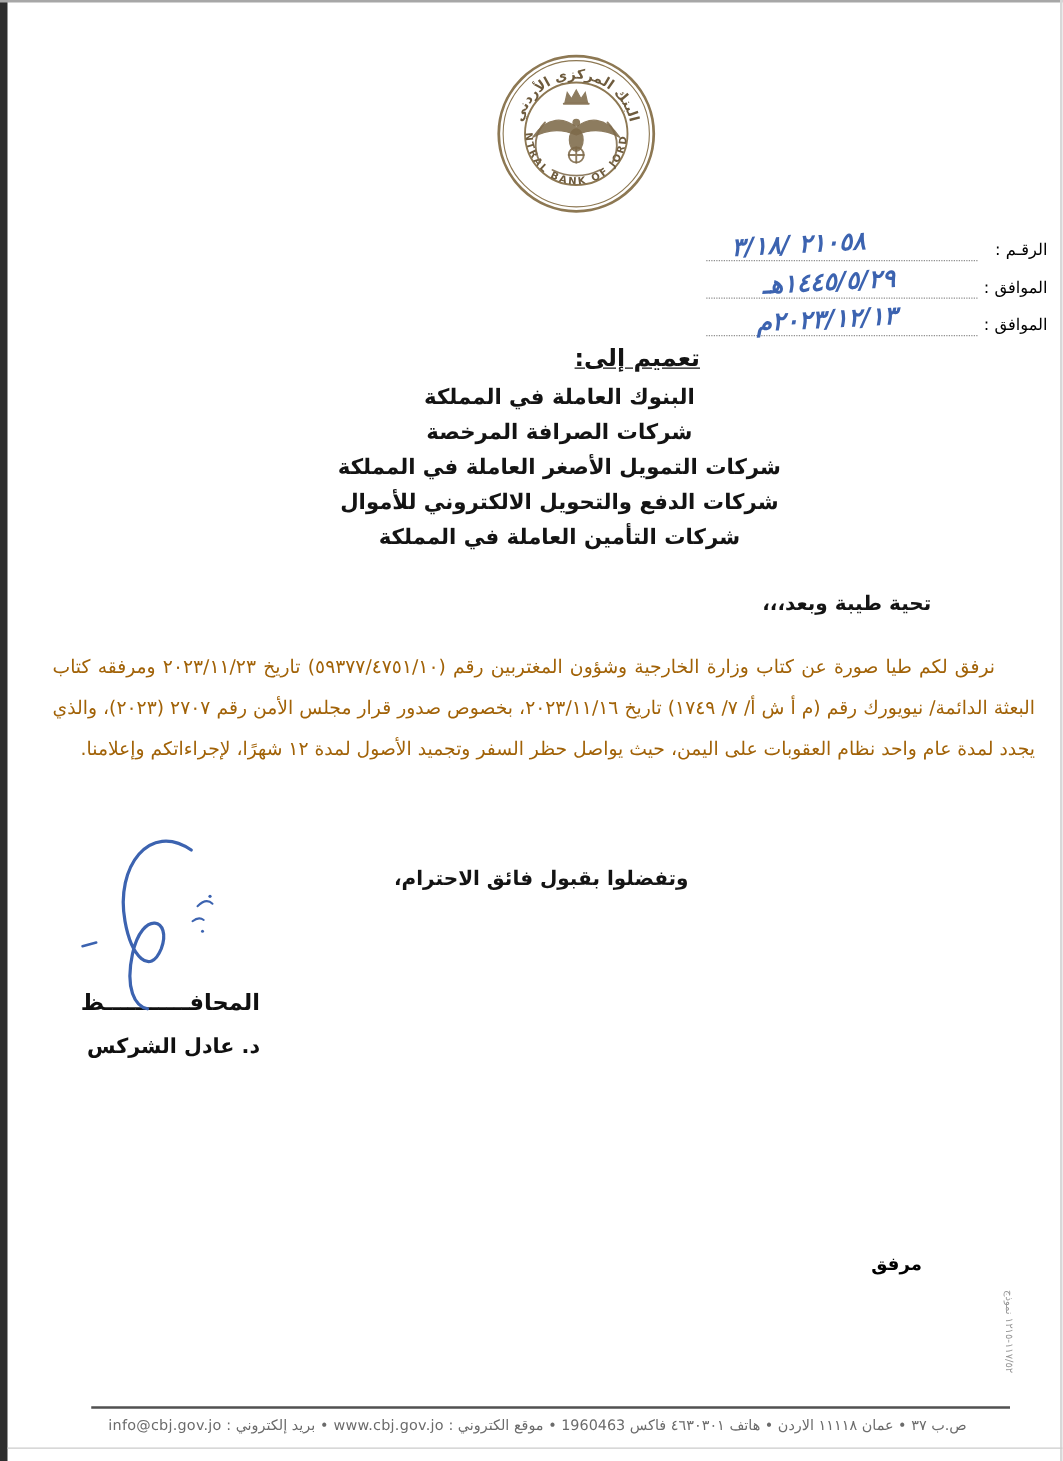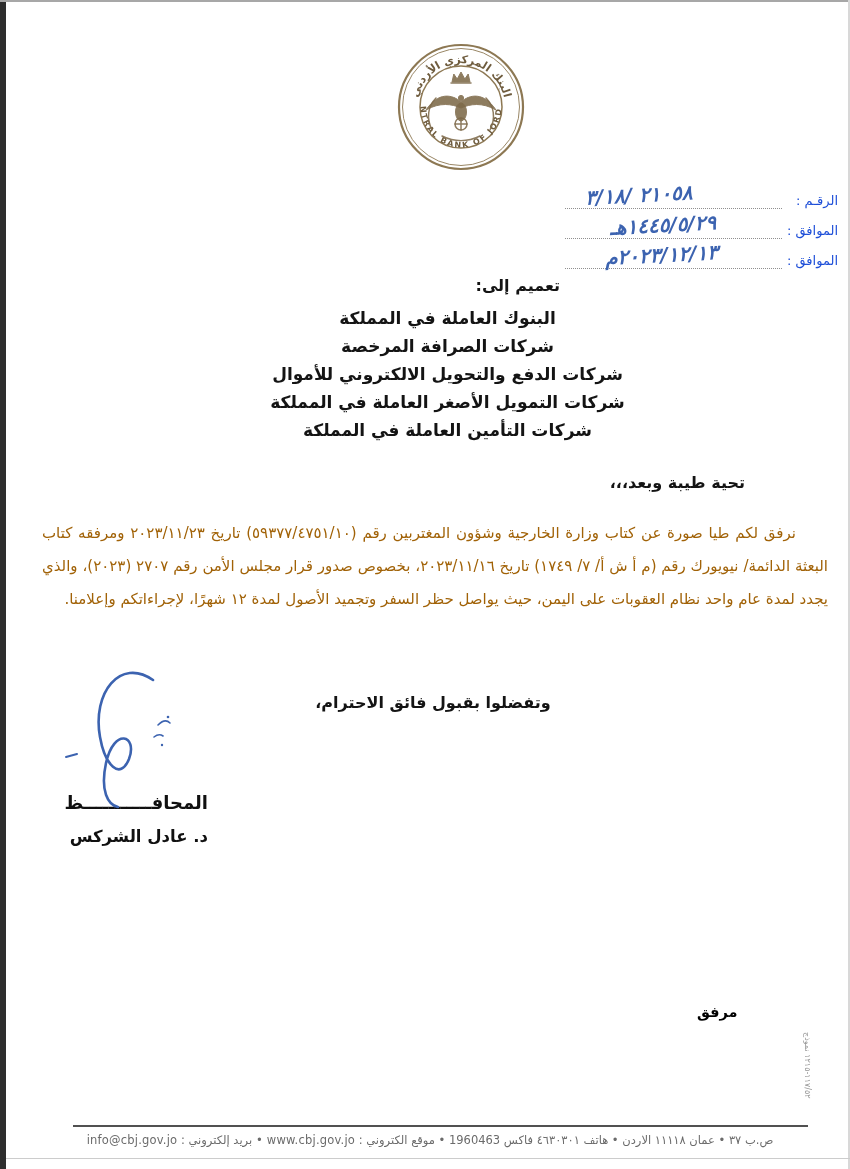--- a/index.html
+++ b/index.html
@@ -14,28 +14,28 @@
   .ring{fill:none;stroke:#8d7853;stroke-width:2.2;}
   .ring.thin{stroke-width:0.9;}
   .ring.thin2{stroke-width:1.5;}
   .seal-ar{font-size:11px;font-weight:bold;fill:#6e5b3d;}
   .seal-en{font-size:8px;font-weight:bold;letter-spacing:1.6px;fill:#6e5b3d;}
   .emblem path,.emblem ellipse,.emblem circle{fill:#7e6a4a;stroke:#7e6a4a;opacity:.88;}
   .emblem .ln{fill:none;stroke-width:1.5;stroke-linecap:round;}
 
   .hdr-fields{position:absolute;right:12px;top:181px;width:273px;direction:rtl;}
   .field-row{position:relative;height:30px;}
-  .field-label{position:absolute;right:0;bottom:3px;font-size:13px;color:#1d4ed8;}
+  .field-label{position:absolute;right:0;bottom:3px;font-size:13px;color:#000000;}
   .field-line{position:absolute;left:0;right:56px;bottom:2px;border-bottom:1px dotted #8f8f8f;}
   .ink{position:absolute;bottom:4px;color:#3c63b0;font-size:20px;font-style:italic;
        font-weight:600;transform:rotate(-3deg);white-space:nowrap;}
   .ink.ltr{direction:ltr;unicode-bidi:isolate;}
 
   .circ-title{position:absolute;right:290px;top:276px;direction:rtl;font-weight:bold;
-              font-size:16px;color:#141414;}
+              font-size:19px;color:#141414;text-decoration:underline;}
   .addr-block{position:absolute;left:175px;top:304px;width:545px;direction:rtl;
               text-align:center;font-weight:bold;font-size:17px;line-height:28px;color:#141414;}
   .greeting{position:absolute;right:105px;top:473px;direction:rtl;font-weight:bold;
             font-size:16px;color:#141414;}
   .body-par{position:absolute;right:22px;left:42px;top:517px;direction:rtl;
             text-align:justify;font-size:15px;line-height:33px;color:#a16207;text-indent:32px;}
   .closing{position:absolute;left:283px;top:693px;width:300px;direction:rtl;text-align:center;
            font-weight:bold;font-size:16px;color:#141414;}
 
   .sig-svg{position:absolute;left:50px;top:665px;z-index:3;}
@@ -106,22 +106,22 @@
     <span class="field-line"></span>
     <span class="ink" style="left:40px;">٢٠٢٣/١٢/١٣م</span>
   </div>
 </div>
 
 <div class="circ-title">تعميم إلى:</div>
 
 <div class="addr-block">
   <div>البنوك العاملة في المملكة</div>
   <div>شركات الصرافة المرخصة</div>
+  <div>شركات التمويل الأصغر العاملة في المملكة</div>
   <div>شركات الدفع والتحويل الالكتروني للأموال</div>
-  <div>شركات التمويل الأصغر العاملة في المملكة</div>
   <div>شركات التأمين العاملة في المملكة</div>
 </div>
 
 <div class="greeting">تحية طيبة وبعد،،،</div>
 
 <div class="body-par">نرفق لكم طيا صورة عن كتاب وزارة الخارجية وشؤون المغتربين رقم (٥٩٣٧٧/٤٧٥١/١٠) تاريخ ٢٠٢٣/١١/٢٣ ومرفقه كتاب البعثة الدائمة/ نيويورك رقم (م أ ش أ/ ٧/ ١٧٤٩) تاريخ ٢٠٢٣/١١/١٦، بخصوص صدور قرار مجلس الأمن رقم ٢٧٠٧ (٢٠٢٣)، والذي يجدد لمدة عام واحد نظام العقوبات على اليمن، حيث يواصل حظر السفر وتجميد الأصول لمدة ١٢ شهرًا، لإجراءاتكم وإعلامنا.</div>
 
 <div class="closing">وتفضلوا بقبول فائق الاحترام،</div>
 
 <svg class="sig-svg" viewBox="0 0 160 150" width="160" height="150" xmlns="http://www.w3.org/2000/svg">

